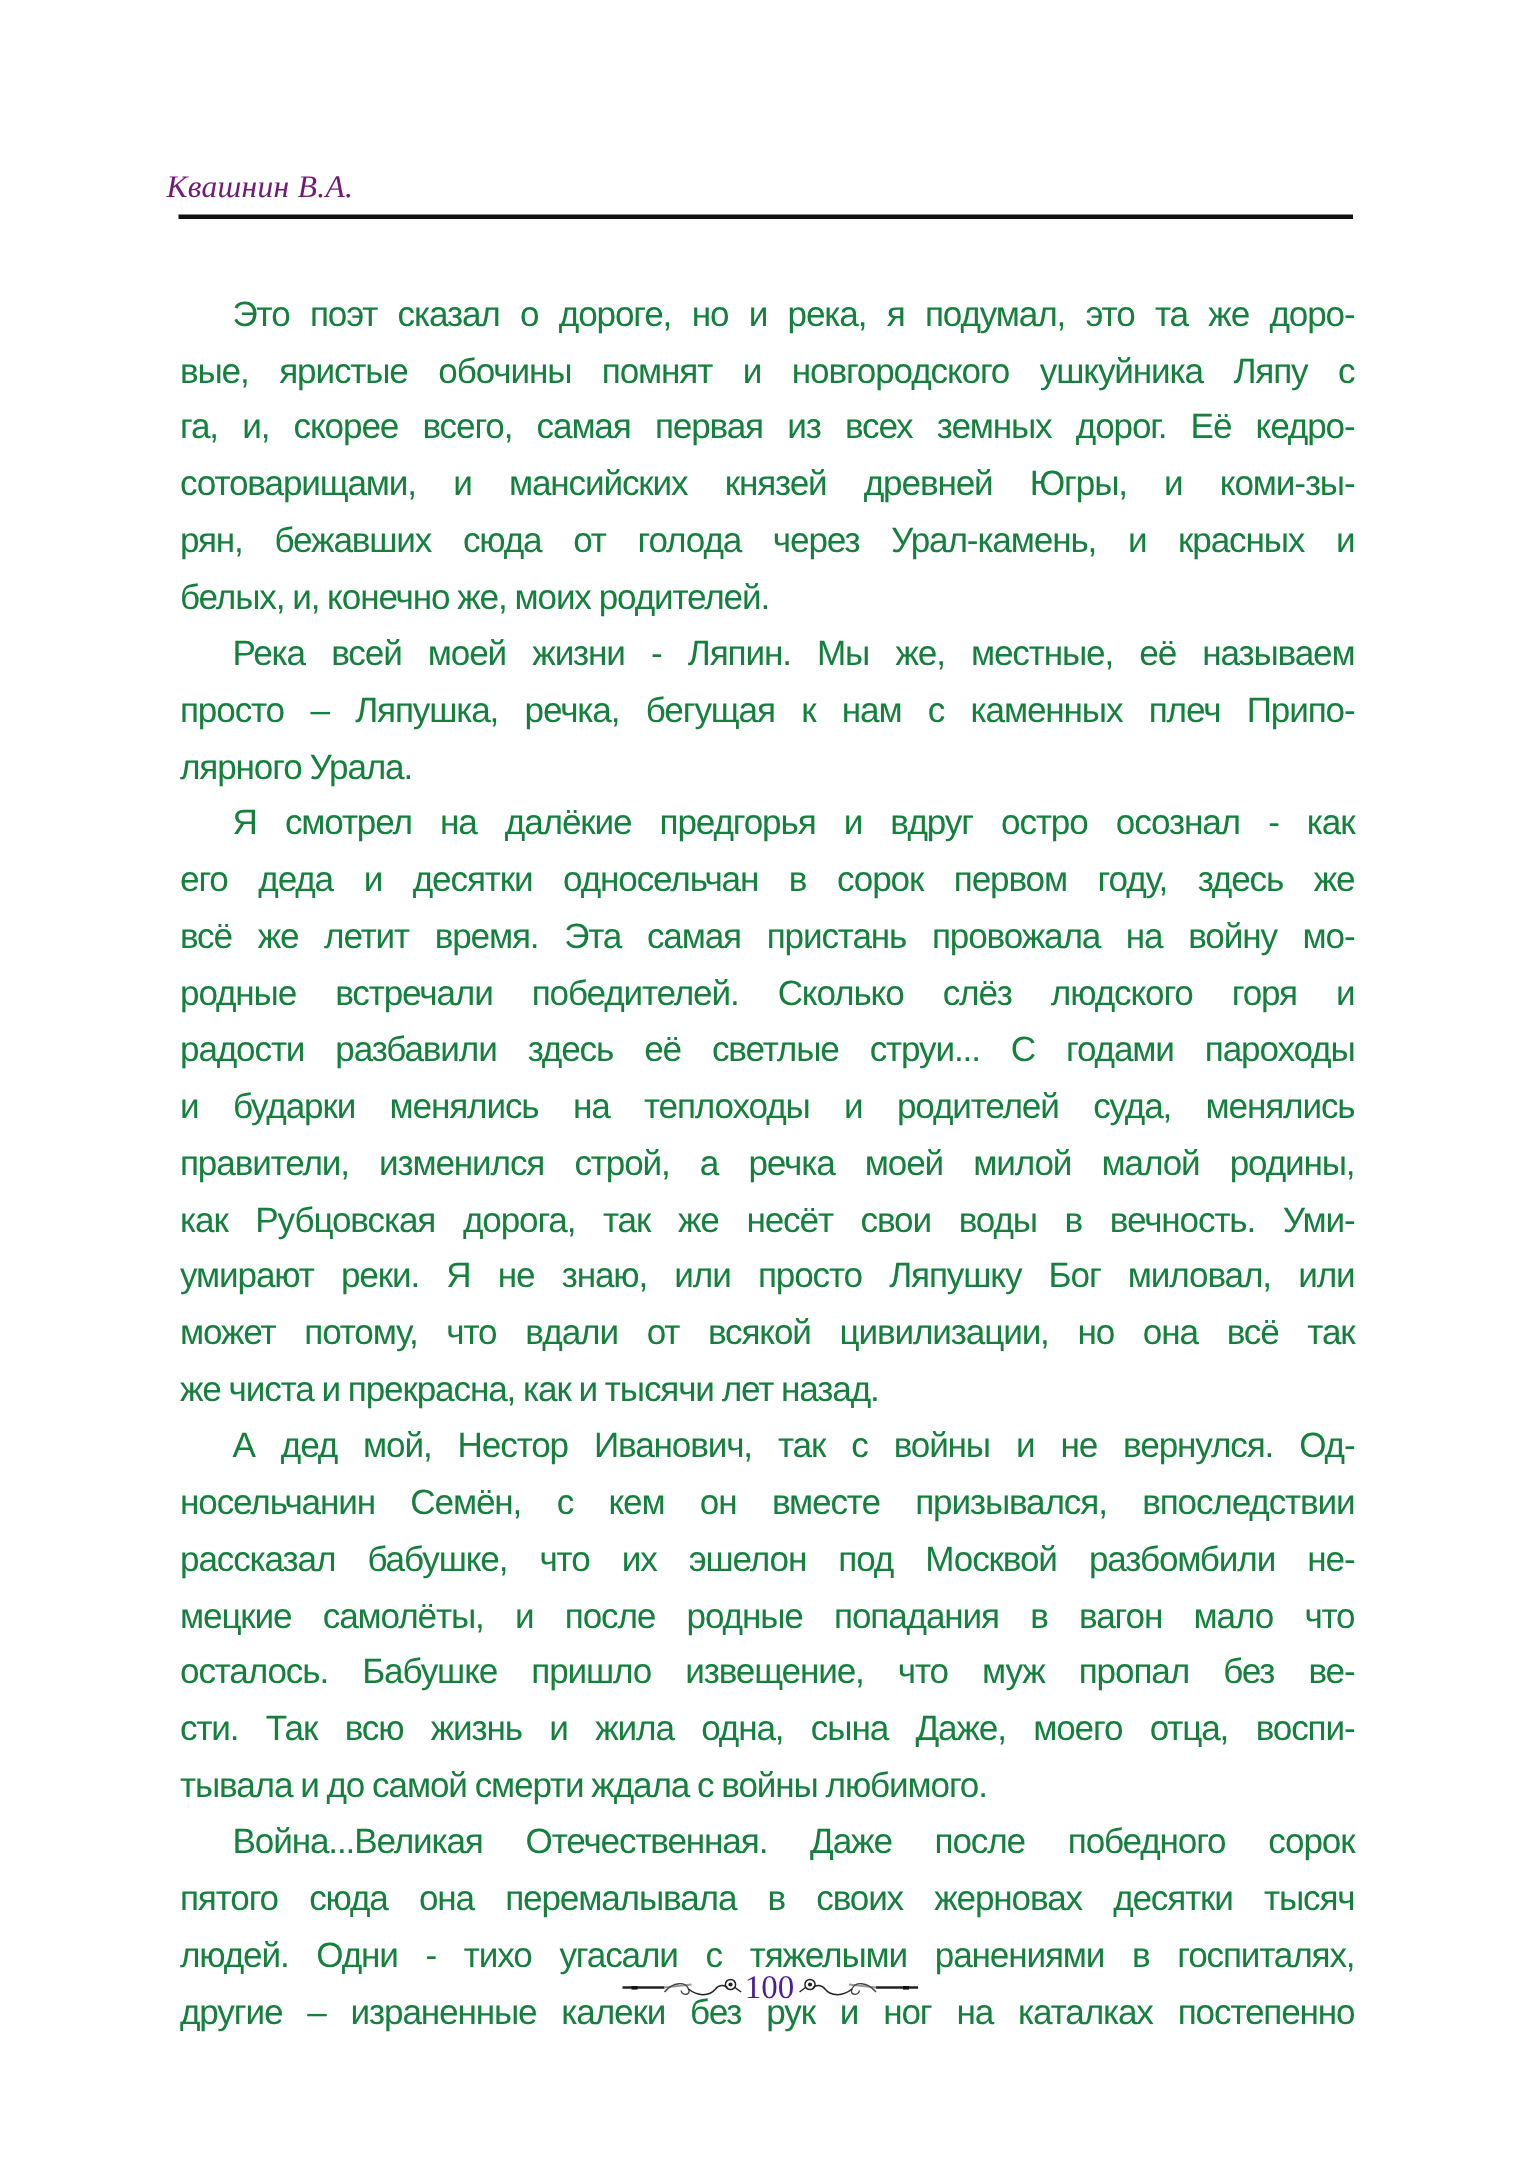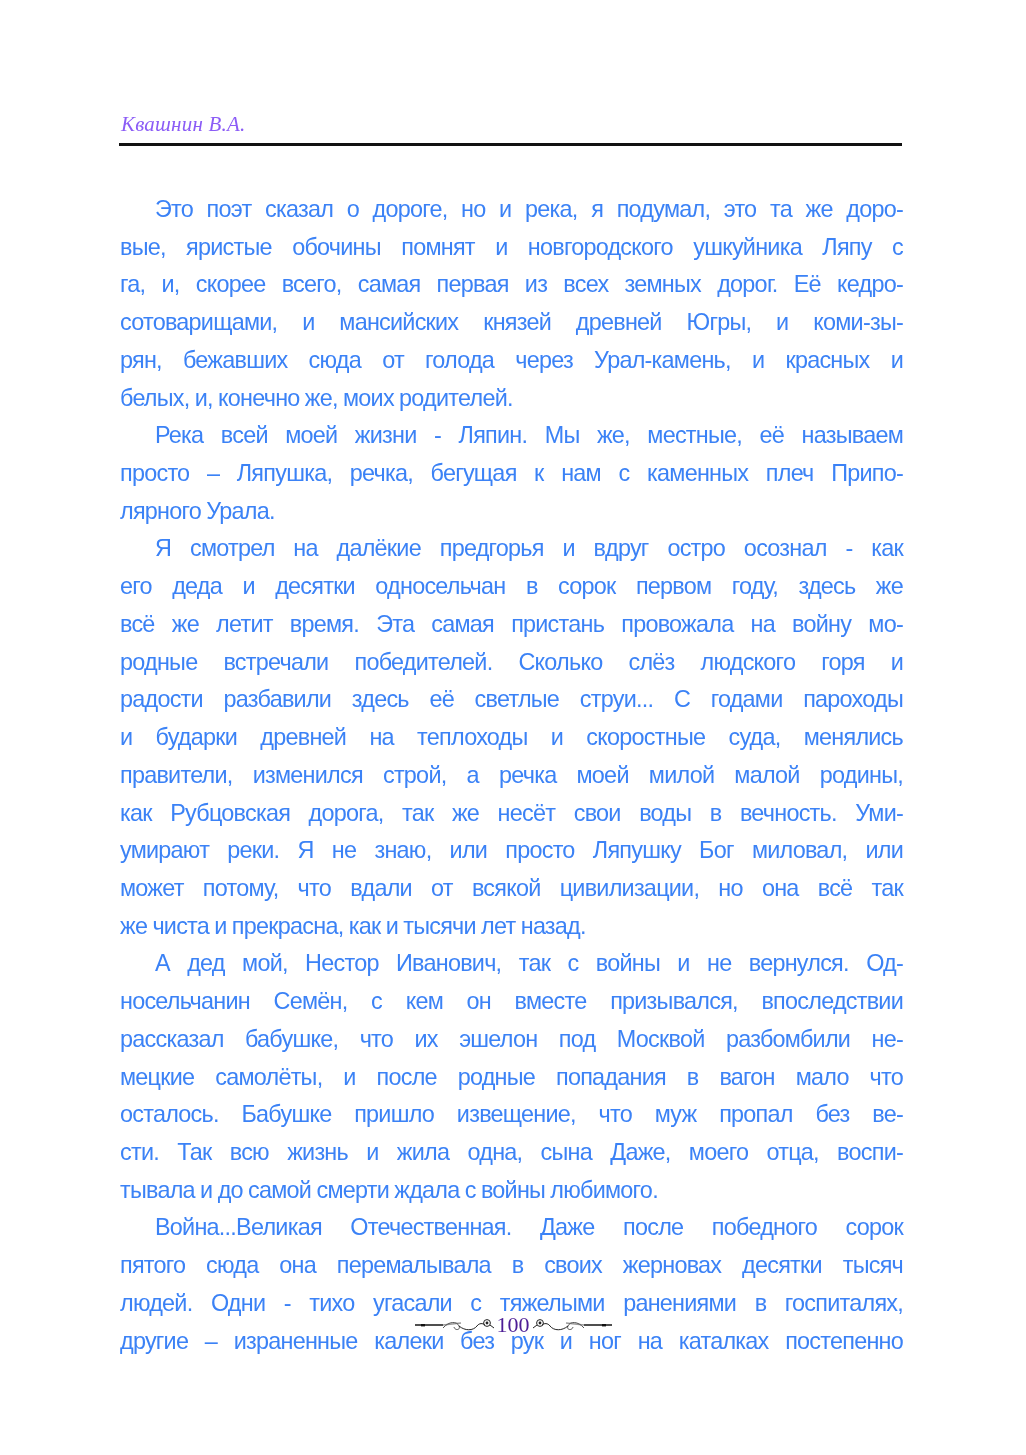--- a/index.html
+++ b/index.html
@@ -1,29 +1,29 @@
 <!DOCTYPE html>
 <html><head>
   <meta charset="utf-8">
   <style>
     html, body { margin: 0; padding: 0; background: #ffffff; }
     body { width: 1026px; height: 1455px; position: relative; overflow: hidden; }
     .header {
-      position: absolute; left: 121px; top: 112px;
+      position: absolute; left: 111px; top: 112px;
       font-family: "Liberation Serif", serif; font-style: italic;
-      font-size: 21px; color: #8b5cf6; letter-spacing: 0.2px;
+      font-size: 21px; color: #701a75; letter-spacing: 0.2px;
     }
     .rule {
       position: absolute; left: 119px; top: 143px; width: 783px; height: 3px;
       background: #111;
     }
     .body-text {
       position: absolute; left: 120px; top: 191px; width: 783px;
       font-family: "Liberation Sans", sans-serif; font-size: 23.4px;
-      color: #3b82f6; letter-spacing: -0.75px; word-spacing: -0.5px;
+      color: #15803d; letter-spacing: -0.75px; word-spacing: -0.5px;
     }
     .line {
       height: 37.72px; line-height: 37.72px; white-space: nowrap;
       text-align: justify; text-align-last: justify; overflow: visible;
     }
     .line.last { text-align-last: left; }
     .line.indent { padding-left: 35px; }
     .footer {
       position: absolute; left: 405px; top: 1308px; width: 216px; height: 34px;
       display: flex; align-items: center; justify-content: center;
@@ -56,21 +56,21 @@
     <div class="line">просто – Ляпушка, речка, бегущая к нам с каменных плеч Припо-</div>
     <div class="line last">лярного Урала.</div>
   </div>
 
   <div>
     <div class="line indent">Я смотрел на далёкие  предгорья  и вдруг остро осознал - как</div>
     <div class="line">его деда и десятки односельчан в  сорок первом  году, здесь же</div>
     <div class="line">всё же летит время. Эта самая пристань провожала на войну мо-</div>
     <div class="line">родные встречали победителей. Сколько слёз людского горя и</div>
     <div class="line">радости разбавили здесь её светлые струи... С годами пароходы</div>
-    <div class="line">и бударки древней на теплоходы и скоростные суда, менялись</div>
+    <div class="line">и бударки менялись на теплоходы и родителей суда, менялись</div>
     <div class="line">правители, изменился строй, а речка моей милой малой родины,</div>
     <div class="line">как Рубцовская дорога, так же несёт свои воды в вечность. Уми-</div>
     <div class="line">умирают реки. Я не знаю, или просто Ляпушку Бог миловал, или</div>
     <div class="line">может потому, что вдали от всякой цивилизации, но она всё так</div>
     <div class="line last">же чиста и прекрасна, как и тысячи лет назад.</div>
   </div>
 
   <div>
     <div class="line indent">А дед мой, Нестор Иванович, так с войны и не вернулся. Од-</div>
     <div class="line">носельчанин Семён, с кем он вместе призывался, впоследствии</div>

